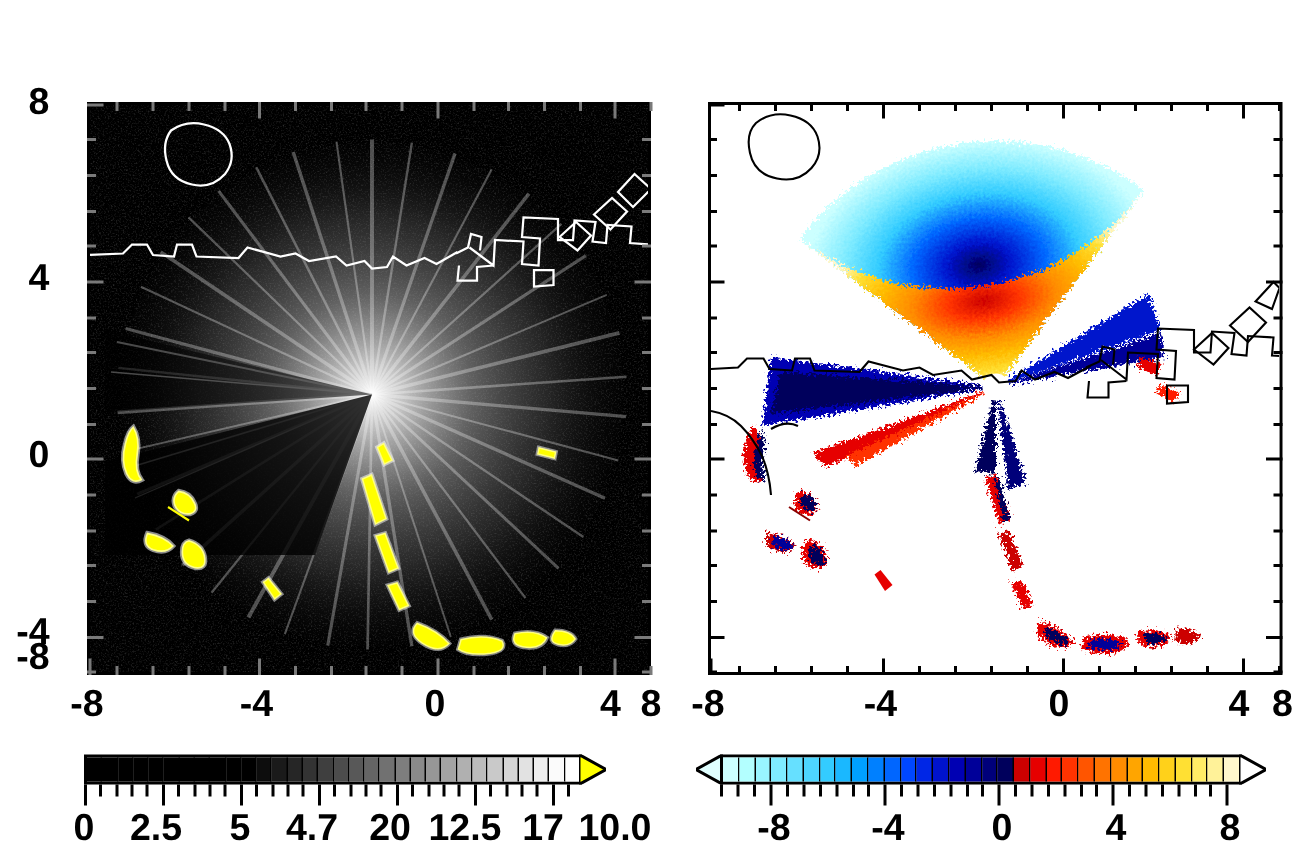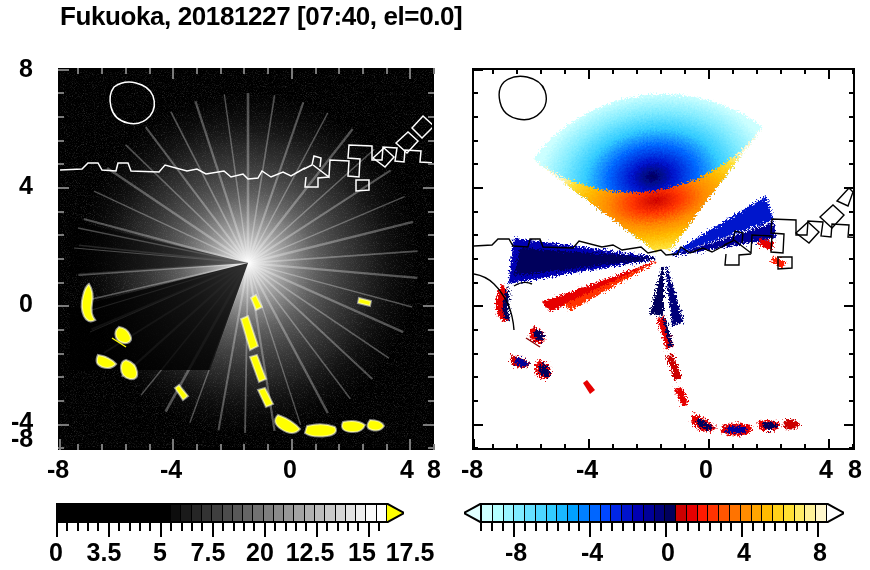--- a/index.html
+++ b/index.html
@@ -48,21 +48,20 @@
   .cbtick{position:absolute;background:#000;width:2px;}
   .cbtick.maj{height:14px;}
   .cbtick.min{height:8px;}
   .cblab{position:absolute;font-size:25px;font-weight:bold;text-align:center;}
 </style>
 </head>
 <body>
 
 <div id="root">
 
-  <div class="txt" id="title">Fukuoka, 20181227 [07:40, el=0.0]</div>
 
 
   <div class="panel" id="snr-panel">
     <div class="plotarea">
       <svg width="372" height="378" viewBox="0 0 372 378">
         <defs>
           <radialGradient id="snrEcho" cx="50%" cy="50%" r="50%">
             <stop offset="0%" stop-color="#ffffff" stop-opacity="0.95"></stop>
             <stop offset="12%" stop-color="#e8e8e8" stop-opacity="0.85"></stop>
             <stop offset="40%" stop-color="#9a9a9a" stop-opacity="0.62"></stop>
@@ -499,27 +498,27 @@
     <div class="cbtick maj" style="left:260px;top:20px;"></div>
     <div class="cbtick min" style="left:270px;top:20px;"></div>
     <div class="cbtick min" style="left:281px;top:20px;"></div>
     <div class="cbtick min" style="left:291px;top:20px;"></div>
     <div class="cbtick min" style="left:301px;top:20px;"></div>
     <div class="cbtick maj" style="left:312px;top:20px;"></div>
     <div class="cbtick min" style="left:322px;top:20px;"></div>
   </div>
 
   <div class="cblab" style="left:36px;top:538px;width:40px;">0</div>
-  <div class="cblab" style="left:72px;top:538px;width:64px;">3.5</div>
+  <div class="cblab" style="left:72px;top:538px;width:64px;">2.5</div>
   <div class="cblab" style="left:140px;top:538px;width:40px;">5</div>
-  <div class="cblab" style="left:176px;top:538px;width:64px;">7.5</div>
+  <div class="cblab" style="left:176px;top:538px;width:64px;">4.7</div>
   <div class="cblab" style="left:234px;top:538px;width:52px;">20</div>
   <div class="cblab" style="left:272px;top:538px;width:76px;">12.5</div>
-  <div class="cblab" style="left:336px;top:538px;width:52px;">15</div>
-  <div class="cblab" style="left:372px;top:538px;width:76px;">17.5</div>
+  <div class="cblab" style="left:336px;top:538px;width:52px;">17</div>
+  <div class="cblab" style="left:372px;top:538px;width:76px;">10.0</div>
 
   <div class="cbwrap" style="left:464px;top:503px;width:390px;">
     <svg class="cbarrow" style="left:0px;width:18px;height:20px;" viewBox="0 0 18 20">
       <polygon points="18,0 0,10 18,20" fill="#e0ffff" stroke="#000000" stroke-width="2"></polygon>
     </svg>
     <div class="cbbody" style="left:16px;width:348px;">
       <div class="cbcell" style="background:#ccffff"></div>
       <div class="cbcell" style="background:#b3ffff"></div>
       <div class="cbcell" style="background:#99f5ff"></div>
       <div class="cbcell" style="background:#7febff"></div>

